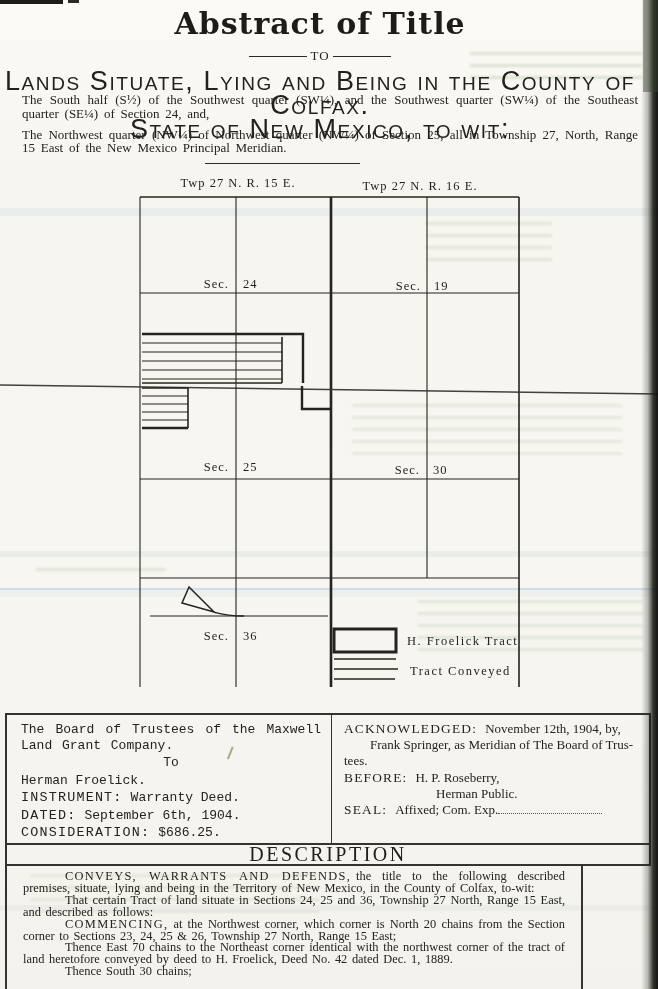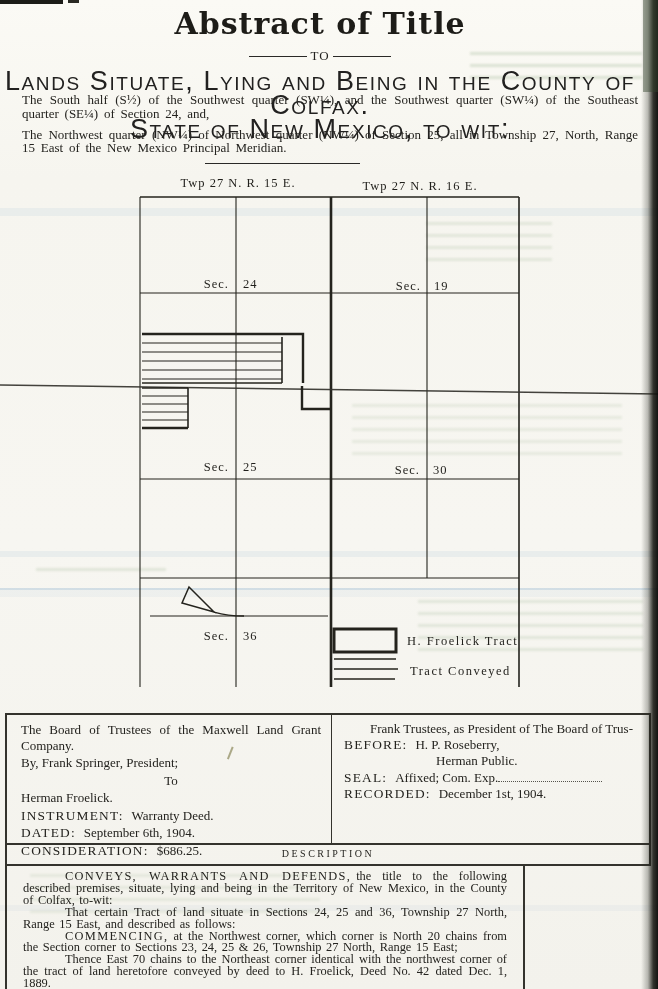--- a/index.html
+++ b/index.html
@@ -47,38 +47,38 @@
   .plat .thin{stroke-width:1.1;}
   .plat .med{stroke-width:1.6;}
   .plat .thick{stroke-width:2.6;}
   .plat .outline{stroke-width:2.4;}
   .plat .crease{stroke:#33322d;stroke-width:1.6;opacity:.92;}
   .plat text{fill:#201f1b;font-family:"Liberation Serif","DejaVu Serif",serif;font-size:12.5px;letter-spacing:1px;}
   
   .parties{position:absolute;top:713px;left:5px;width:646px;height:132px;box-sizing:border-box;
     border:2px solid #34332d;display:flex;z-index:5;background:rgba(255,255,255,0.0);}
   .cell{box-sizing:border-box;padding:7px 10px 4px 14px;font-size:13px;line-height:15.5px;}
-  .cell.left{width:325px;border-right:1.8px solid #34332d;}
+  .cell.left{width:325px;border-right:1.8px solid #34332d;font-family:Liberation Mono, monospace;}
   .cell.right{flex:1;padding-left:12px;line-height:14.2px;}
   .cell p{margin:0 0 2px 0;}
   .cell .lbl{letter-spacing:1.2px;margin-right:8px;font-size:13.4px;}
   .cell .just{text-align:justify;word-spacing:2px;}
   .to-center{text-align:center;margin:3px 0 3px 0;}
   .ind1{text-indent:26px;margin-bottom:0;}
   .noind{margin-top:0;}
   .ind2{text-indent:92px;}
   .ind3{text-indent:148px;}
   .dotline{display:inline-block;width:104px;border-bottom:1.3px dotted #55544c;height:10px;}
   .gap{margin-top:5px;}
   
   .desc-bar{position:absolute;top:843px;left:5px;width:646px;height:23px;box-sizing:border-box;
     border-left:2px solid #34332d;border-right:2px solid #34332d;border-bottom:2px solid #34332d;
     text-align:center;z-index:5;}
-  .desc-bar span{font-size:10px;letter-spacing:2.5px;line-height:22px;color:#201f1b;}
-  .desc{position:absolute;top:866px;left:5px;width:520px;height:123px;box-sizing:border-box;
+  .desc-bar span{font-size:20px;letter-spacing:2.5px;line-height:22px;color:#201f1b;}
+  .desc{position:absolute;top:866px;left:5px;width:578px;height:123px;box-sizing:border-box;
     border-left:2px solid #34332d;border-right:2px solid #34332d;padding:5px 16px 0 16px;z-index:5;}
   .desc p{margin:0;font-size:12.4px;line-height:11.9px;text-align:justify;word-spacing:1.5px;text-indent:42px;}
   .desc p .lead{letter-spacing:1.3px;margin-right:5px;}
   .desc p .lead:empty{margin-right:0;}
   .desc p.short{text-align:left;}
 </style>
 </head>
 <body>
 
 <div class="page">
@@ -192,33 +192,33 @@
         <line class="med" x1="334" y1="497" x2="398" y2="497"></line>
         <line class="med" x1="334" y1="507" x2="395" y2="507"></line>
       </g>
       <text x="410" y="503" style="letter-spacing:1.5px">Tract Conveyed</text>
     </g>
   </svg>
 
   <section class="parties">
     <div class="cell left">
       <p class="just">The Board of Trustees of the Maxwell Land Grant Company.</p>
-      <p>By, Frank Springer, President;</p>
       <p class="to-center">To</p>
       <p>Herman Froelick.</p>
       <p class="gap"><span class="lbl">INSTRUMENT:</span><span>Warranty Deed.</span></p>
       <p><span class="lbl">DATED:</span><span>September 6th, 1904.</span></p>
       <p><span class="lbl">CONSIDERATION:</span><span>$686.25.</span></p>
     </div>
     <div class="cell right">
-      <p class="ind1">Frank Trustees, as President of The Board of Trus-</p>
+      <p><span class="lbl">ACKNOWLEDGED:</span><span>November 12th, 1904, by,</span></p>
+      <p class="ind1">Frank Springer, as Meridian of The Board of Trus-</p>
+      <p class="noind">tees.</p>
       <p class="gap"><span class="lbl">BEFORE:</span><span>H. P. Roseberry,</span></p>
       <p class="ind2">Herman Public.</p>
       <p><span class="lbl">SEAL:</span><span>Affixed; Com. Exp.</span><span class="dotline"></span></p>
-      <p><span class="lbl">RECORDED:</span><span>December 1st, 1904.</span></p>
     </div>
   </section>
 
   <div class="desc-bar">
     <span>DESCRIPTION</span>
   </div>
 
   <section class="desc">
     <p><span class="lead">CONVEYS, WARRANTS AND DEFENDS,</span><span>the title to the following described premises, situate, lying and being in the Territory of New Mexico, in the County of Colfax, to-wit:</span></p>
     <p><span class="lead"></span><span>That certain Tract of land situate in Sections 24, 25 and 36, Township 27 North, Range 15 East, and described as follows:</span></p>

